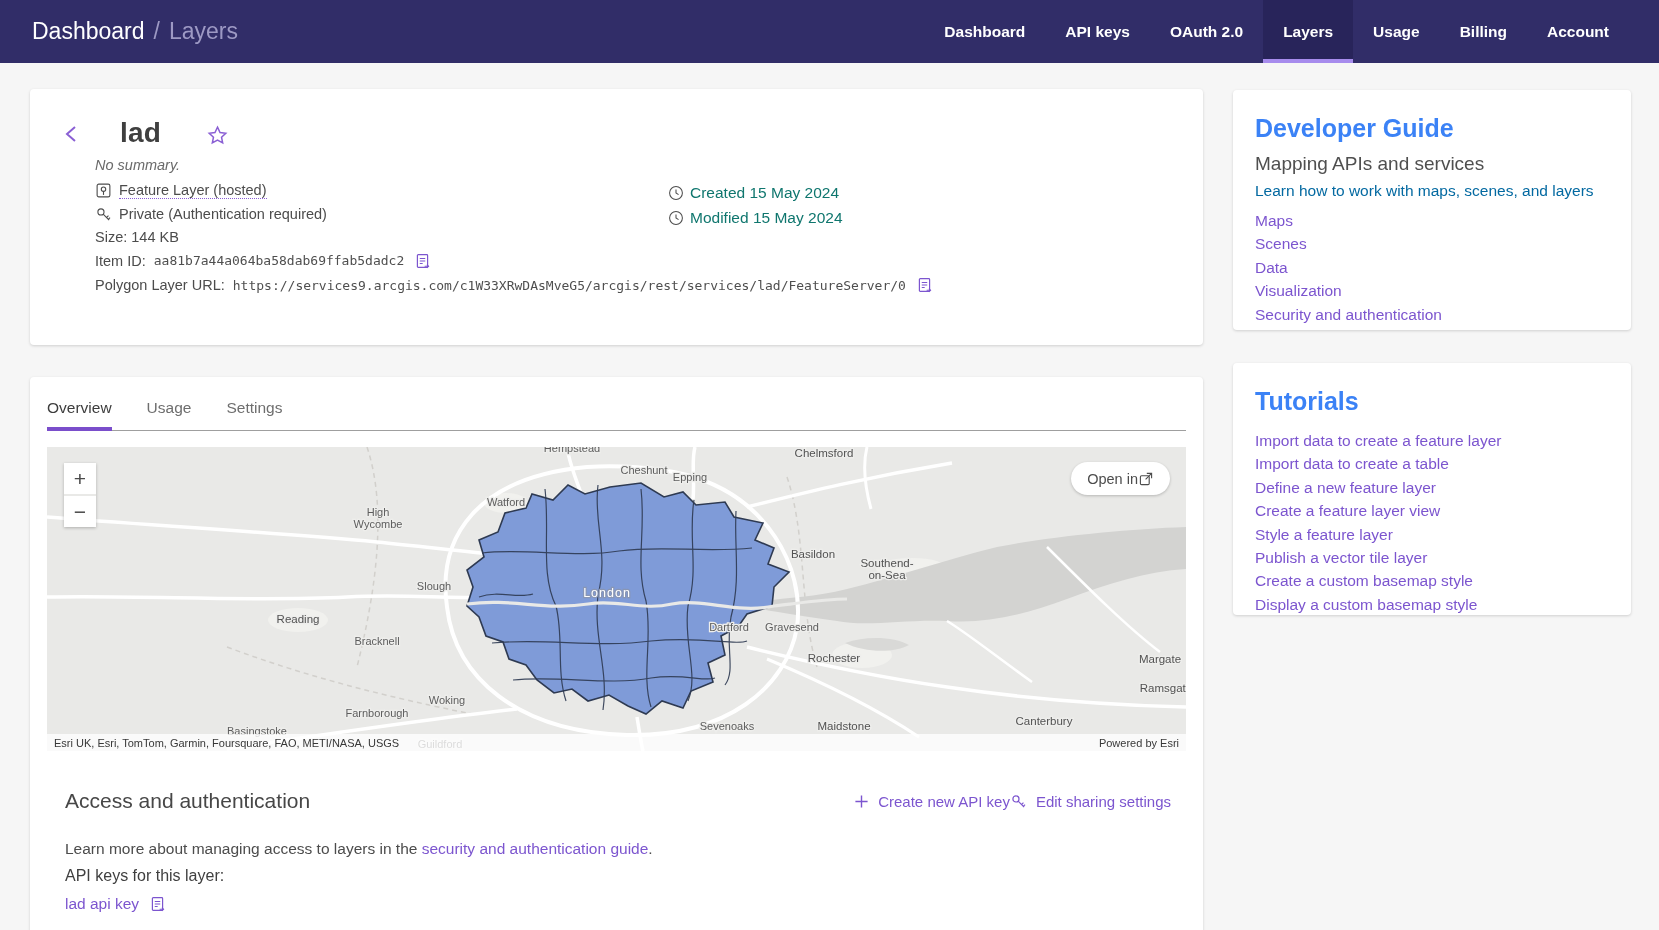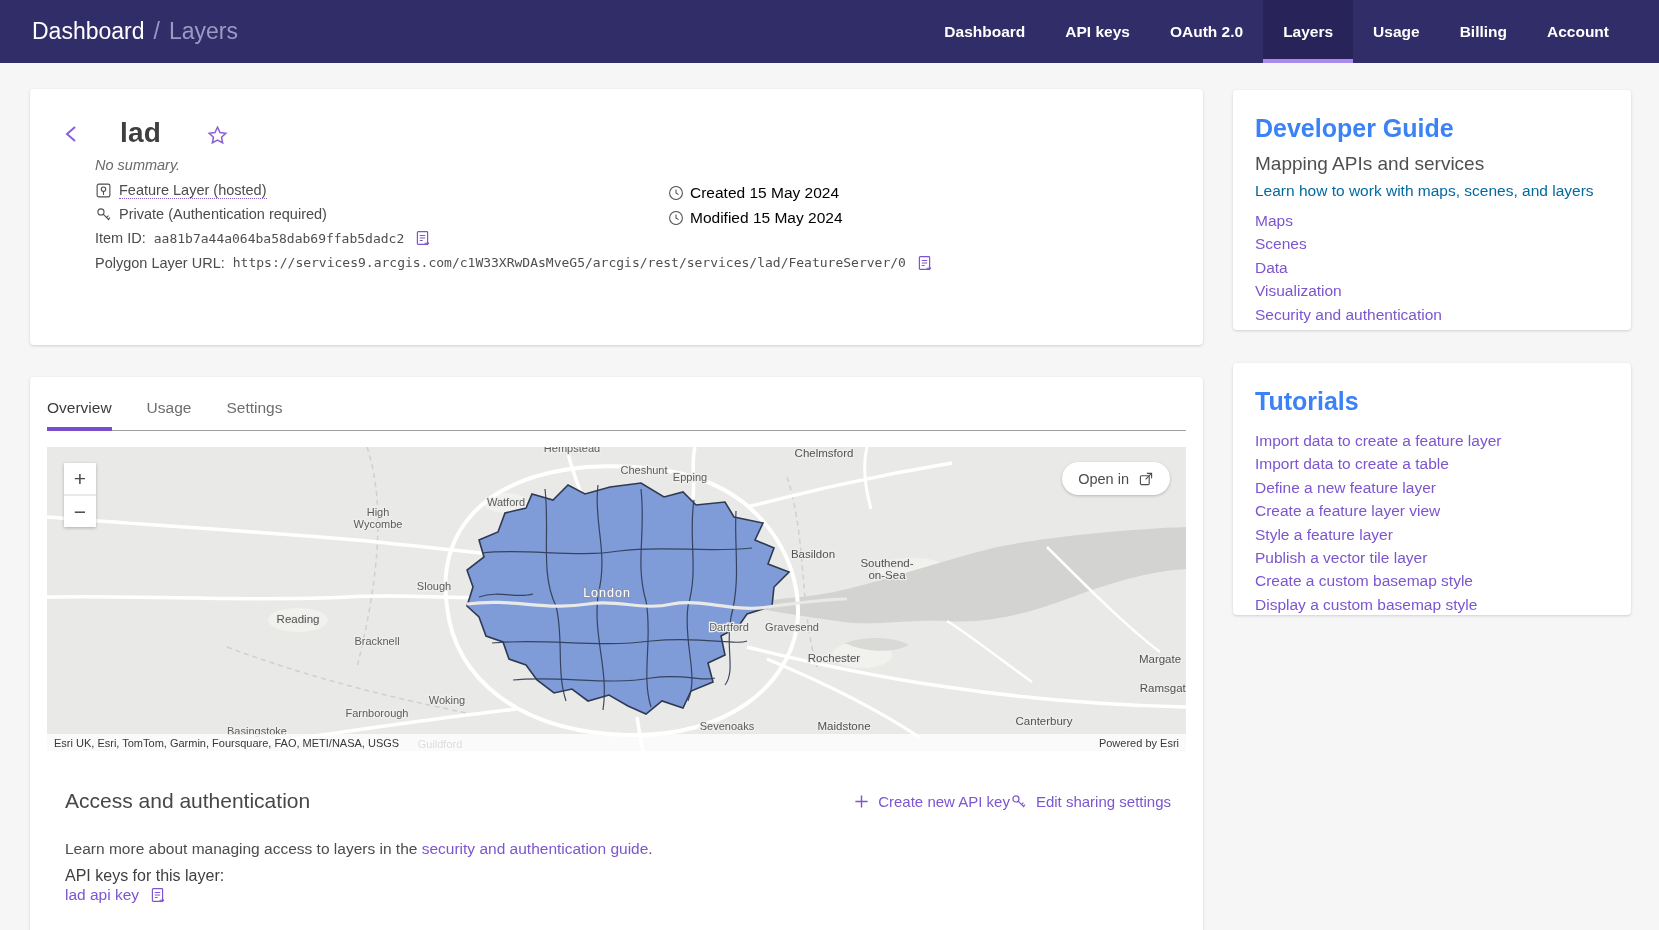--- a/index.html
+++ b/index.html
@@ -45,54 +45,54 @@
   .fav-btn{ margin-left:20px; cursor:pointer; margin-top:4px; }
   .layer-body{ position:relative; margin:8px 32px 0 65px; font-size:14.5px; color:#4c4c4c; }
   .summary{ font-style:italic; color:#6a6a6a; margin-bottom:9px; }
   .detail-row{ display:flex; align-items:center; margin-bottom:6.5px; min-height:16px; }
   .detail-row .ic{ margin-right:7px; display:inline-flex; }
   .type-text{ border-bottom:1px dotted #8a5fd4; cursor:help; }
   .mono{ font-family:"DejaVu Sans Mono","Liberation Mono",monospace; font-size:13px; color:#4f4f4f; }
   .plain-label{ margin-right:8px; }
   .copy-btn{ margin-left:10px; cursor:pointer; display:inline-flex; }
   .meta-right{ position:absolute; left:573px; top:27px; }
-  .meta-row{ display:flex; align-items:center; font-size:15.5px; color:#000000; margin-bottom:7px; }
+  .meta-row{ display:flex; align-items:center; font-size:15.5px; color:#0f766e; margin-bottom:7px; }
   .meta-row .ic{ margin-right:6px; }
 
   
   .tabs{ display:flex; padding:22px 17px 0 17px; position:relative; }
   .tabs::after{ content:""; position:absolute; left:17px; right:17px; bottom:0; height:1px; background:#9f9f9f; }
   .tab{ font-size:15.5px; color:#6e6e6e; padding:0 0 14px 0; margin-right:35px; cursor:pointer; position:relative; }
   .tab.active{ color:#3d3d3d; }
   .tab.active::after{ content:""; position:absolute; left:0; right:0; bottom:0; height:4px; background:#7a4ecb; z-index:2; }
 
   
   .map{ position:relative; margin:16px 17px 0 17px; width:1139px; height:304px; background:#e9e9e7; overflow:hidden; }
   .map svg.basemap{ position:absolute; left:0; top:0; }
   .zoomctl{ position:absolute; left:17px; top:16px; width:32px; display:flex; flex-direction:column; gap:2px;
             box-shadow:0 1px 3px rgba(0,0,0,.25); z-index:5;}
   .zoombtn{ width:32px; height:31px; background:#ffffff; color:#4a4a4a; font-size:21px;
             display:flex; align-items:center; justify-content:center; cursor:pointer; user-select:none; }
   .openin{ position:absolute; right:16px; top:15px; height:33px; background:#ffffff; border-radius:17px;
-           display:flex; align-items:center; padding:0 16px; gap:9px; font-size:14.5px; color:#4c4c4c;
+           display:flex; align-items:center; padding:0 16px; font-size:14.5px; color:#4c4c4c;
            box-shadow:0 1px 3px rgba(0,0,0,.22); cursor:pointer; z-index:5; }
   .attribution{ position:absolute; left:0; right:0; bottom:0; height:17px; background:rgba(255,255,255,.78);
                 display:flex; align-items:center; justify-content:space-between; padding:0 7px;
                 font-size:11px; color:#383838; z-index:4; }
 
   
   .access{ padding:38px 32px 0 35px; }
   .access-head{ display:flex; align-items:center; }
   .access-title{ font-size:21px; color:#474747; flex:1 1 auto; }
   .access-actions{ display:flex; align-items:center; }
   .action-link{ display:flex; align-items:center; gap:9px; color:#7c55cf; font-size:15px; cursor:pointer; }
   .access-para{ margin-top:27px; font-size:15.5px; color:#4c4c4c; }
   .inline-link{ color:#7c55cf; cursor:pointer; }
   .keys-label{ margin-top:9px; font-size:16px; color:#3f3f3f; }
-  .key-row{ margin-top:1px; display:flex; align-items:center; font-size:15.5px; }
+  .key-row{ margin-top:10px; display:flex; align-items:center; font-size:15.5px; }
   .key-link{ color:#7c55cf; cursor:pointer; }
 
   
   .panel-title{ font-size:25px; font-weight:700; color:#3b82f6; }
   .panel-subtitle{ font-size:19px; color:#4f4f4f; margin-top:10px; }
   .panel-desc{ font-size:15.5px; color:#0369a1; margin-top:7px; }
   .panel-links{ margin-top:9px; list-style:none; }
   .panel-links li{ font-size:15.5px; line-height:23.4px; }
   .panel-links a{ color:#7c55cf; text-decoration:none; cursor:pointer; }
   #tutorials-panel .panel-links{ margin-top:13px; }
@@ -157,20 +157,23 @@
     <div class="detail-row">
       <span class="ic">
         <svg width="17" height="17" viewBox="0 0 20 20">
             <circle cx="7" cy="7" r="3.6" fill="none" stroke="#4c4c4c" stroke-width="1.3"></circle>
             <path d="M9.6 9.6 L16.6 16.6 M13.6 13.6 l2.2-2.2 M15.7 15.7 l2-2" stroke="#4c4c4c" stroke-width="1.3" fill="none"></path>
           </svg>
       </span>
       <span>Private (Authentication required)</span>
     </div>
 
+    <div class="detail-row">
+      <span>Size: 144 KB</span>
+    </div>
 
     <div class="detail-row">
       <span class="plain-label">Item ID:</span>
       <span class="mono">aa81b7a44a064ba58dab69ffab5dadc2</span>
       <span class="copy-btn ic">
         <svg width="17" height="18" viewBox="0 0 20 21">
             <rect x="4" y="3" width="12" height="15" rx="1" fill="none" stroke="#7c55cf" stroke-width="1.4"></rect>
             <path d="M6.8 7.5h6.4 M6.8 10.5h6.4 M6.8 13.5h3.4" stroke="#7c55cf" stroke-width="1.2" fill="none"></path>
             <path d="M12.5 16.8h4.6 M15.2 14.9l2 1.9-2 1.9" stroke="#7c55cf" stroke-width="1.2" fill="none"></path>
           </svg>

